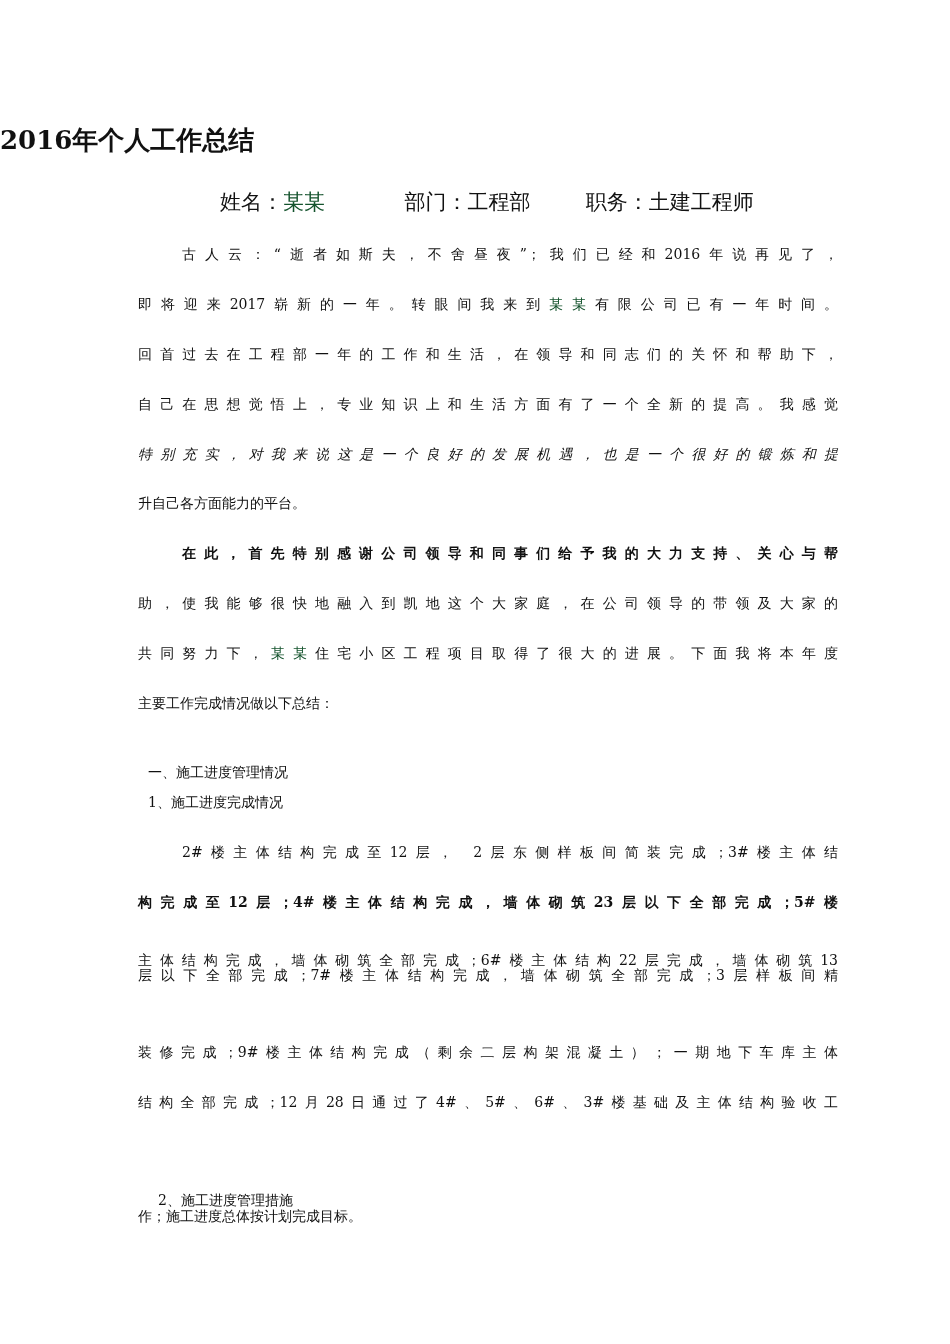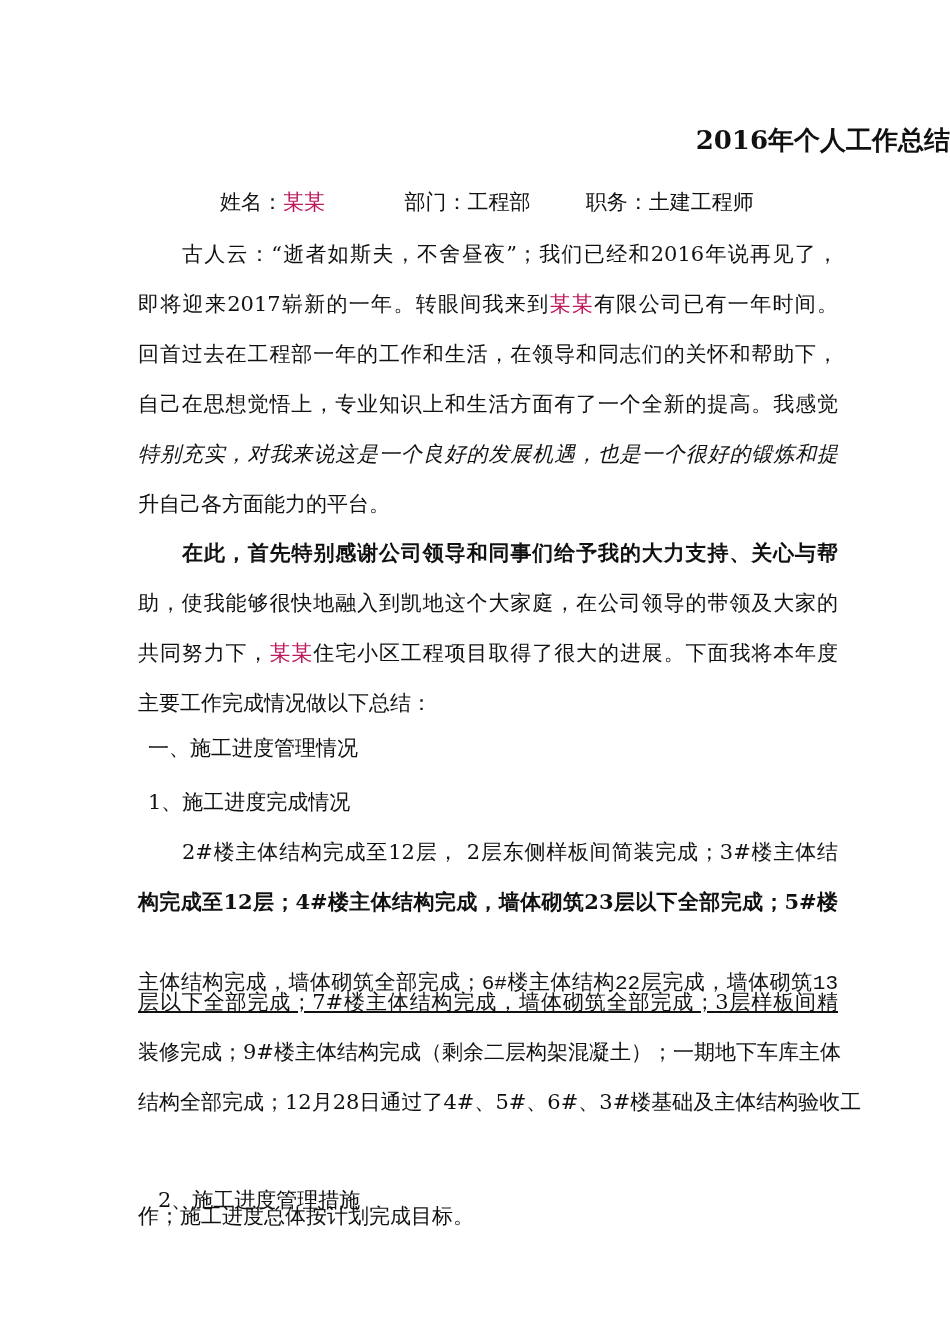--- a/index.html
+++ b/index.html
@@ -1,23 +1,23 @@
 <!DOCTYPE html>
 <html><head>
   <meta charset="utf-8">
   <style>
     html, body { margin: 0; padding: 0; background: #ffffff; }
     body { width: 950px; height: 1344px; position: relative; overflow: hidden;
       font-family: "DejaVu Serif", "Liberation Serif", serif; color: #111; }
-    .title { position: absolute; top: 120px; left: 0; width: 950px; text-align: right;
+    .title { position: absolute; top: 120px; left: 0; width: 950px; text-align: left;
       font-size: 26px; font-weight: bold; line-height: 40px; letter-spacing: 0px; }
     .meta { position: absolute; top: 184px; left: 220px; font-size: 21px; line-height: 36px; white-space: nowrap; }
     .meta span { display: inline-block; }
-    .red { color: #be185d; }
-    .line { position: absolute; left: 138px; width: 700px; font-size: 21px; line-height: 36px;
+    .red { color: #14532d; }
+    .line { position: absolute; left: 138px; width: 700px; font-size: 14px; line-height: 36px;
       white-space: nowrap; text-align: justify; text-align-last: justify; }
     .line.last { text-align-last: left; }
   </style>
 </head>
 <body>
 
 <div>
   <div class="title">2016年个人工作总结</div>
 
   <div class="meta">
@@ -33,25 +33,25 @@
   <div class="line" style="top:336px;">回首过去在工程部一年的工作和生活，在领导和同志们的关怀和帮助下，</div>
   <div class="line" style="top:386px;">自己在思想觉悟上，专业知识上和生活方面有了一个全新的提高。我感觉</div>
   <div class="line" style="top:436px;font-style:italic;">特别充实，对我来说这是一个良好的发展机遇，也是一个很好的锻炼和提</div>
   <div class="line last" style="top:486px;font-family:Liberation Serif, serif;">升自己各方面能力的平台。</div>
 
   <div class="line" style="top:535px; left:182px; width:656px;font-weight:bold;">在此，首先特别感谢公司领导和同事们给予我的大力支持、关心与帮</div>
   <div class="line" style="top:585px;">助，使我能够很快地融入到凯地这个大家庭，在公司领导的带领及大家的</div>
   <div class="line" style="top:635px;"><span>共同努力下，</span><span class="red">某某</span><span>住宅小区工程项目取得了很大的进展。下面我将本年度</span></div>
   <div class="line last" style="top:685px;">主要工作完成情况做以下总结：</div>
 
-  <div class="line last" style="top:730px; left:148px;">一、施工进度管理情况</div>
+  <div class="line last" style="top:754px; left:148px;">一、施工进度管理情况</div>
   <div class="line last" style="top:784px; left:148px;">1、施工进度完成情况</div>
 
   <div class="line" style="top:834px; left:182px; width:656px;">2#楼主体结构完成至12层， 2层东侧样板间简装完成；3#楼主体结</div>
   <div class="line" style="top:884px;font-weight:bold;">构完成至12层；4#楼主体结构完成，墙体砌筑23层以下全部完成；5#楼</div>
-  <div class="line" style="top:966px;font-family:Liberation Mono, monospace;">主体结构完成，墙体砌筑全部完成；6#楼主体结构22层完成，墙体砌筑13</div>
-  <div class="line" style="top:984px;text-decoration:underline;">层以下全部完成；7#楼主体结构完成，墙体砌筑全部完成；3层样板间精</div>
+  <div class="line" style="top:942px;">主体结构完成，墙体砌筑全部完成；6#楼主体结构22层完成，墙体砌筑13</div>
+  <div class="line" style="top:957px;">层以下全部完成；7#楼主体结构完成，墙体砌筑全部完成；3层样板间精</div>
   <div class="line" style="top:1034px;">装修完成；9#楼主体结构完成（剩余二层构架混凝土）；一期地下车库主体</div>
   <div class="line" style="top:1084px;">结构全部完成；12月28日通过了4#、5#、6#、3#楼基础及主体结构验收工</div>
   <div class="line last" style="top:1198px;">作；施工进度总体按计划完成目标。</div>
 
   <div class="line last" style="top:1182px; left:158px;">2、施工进度管理措施</div>
 </div>
 
 </body></html>

